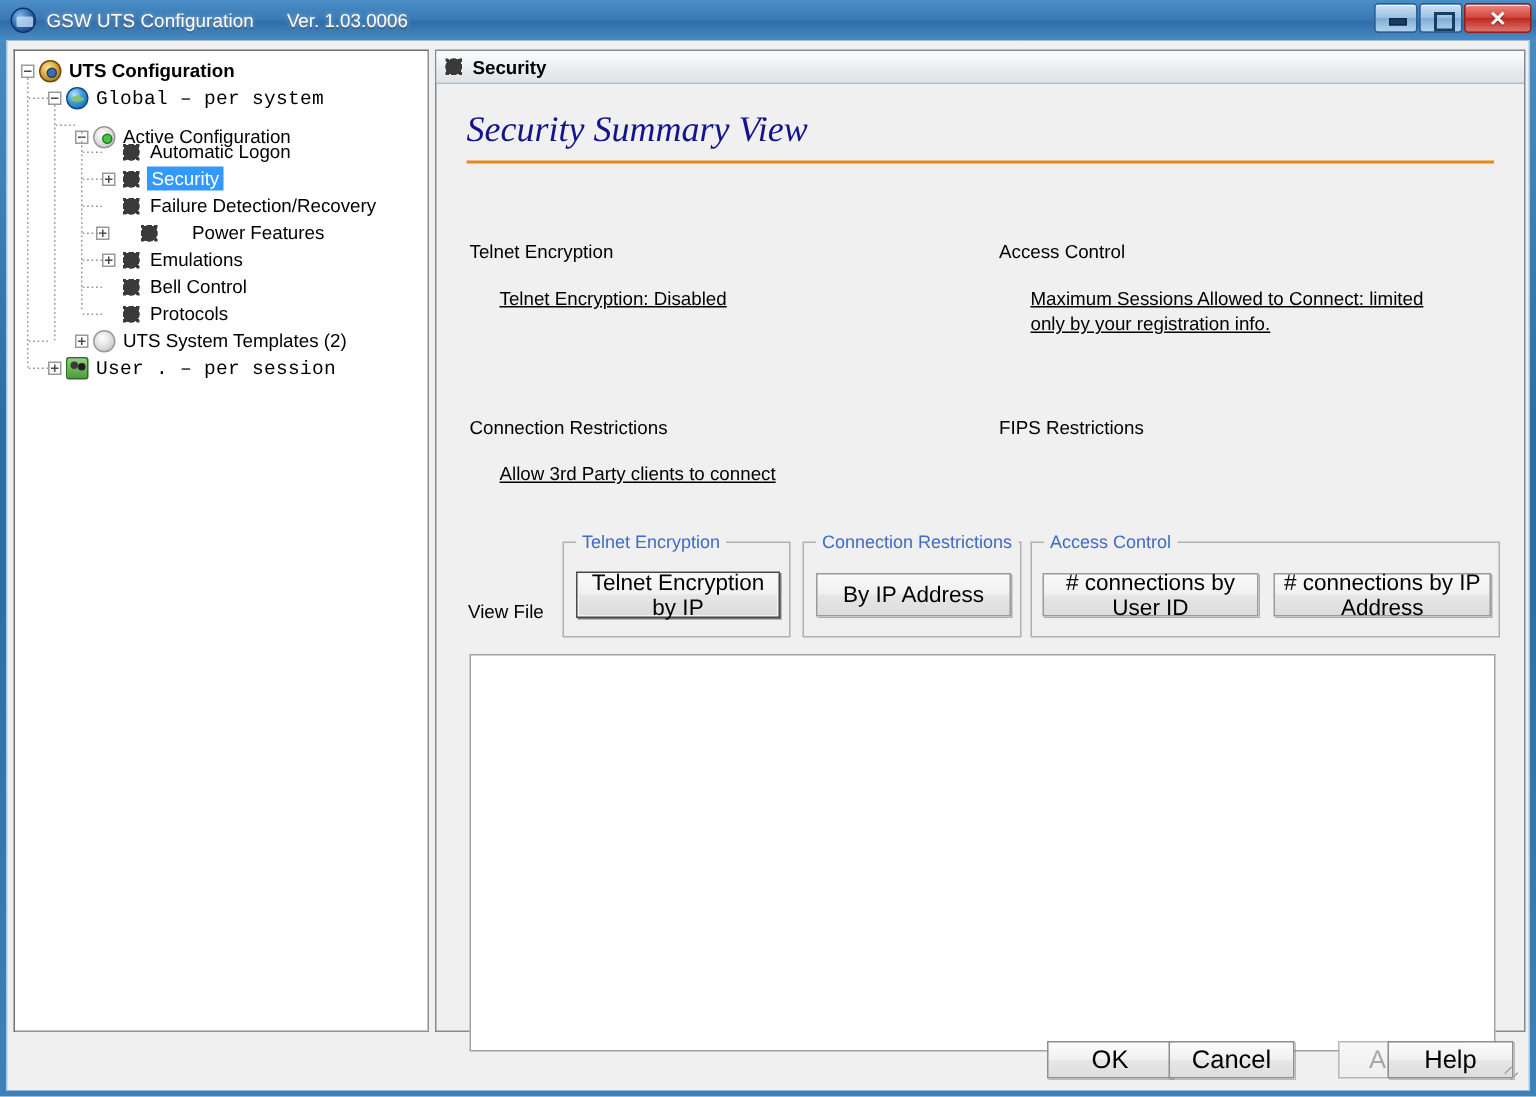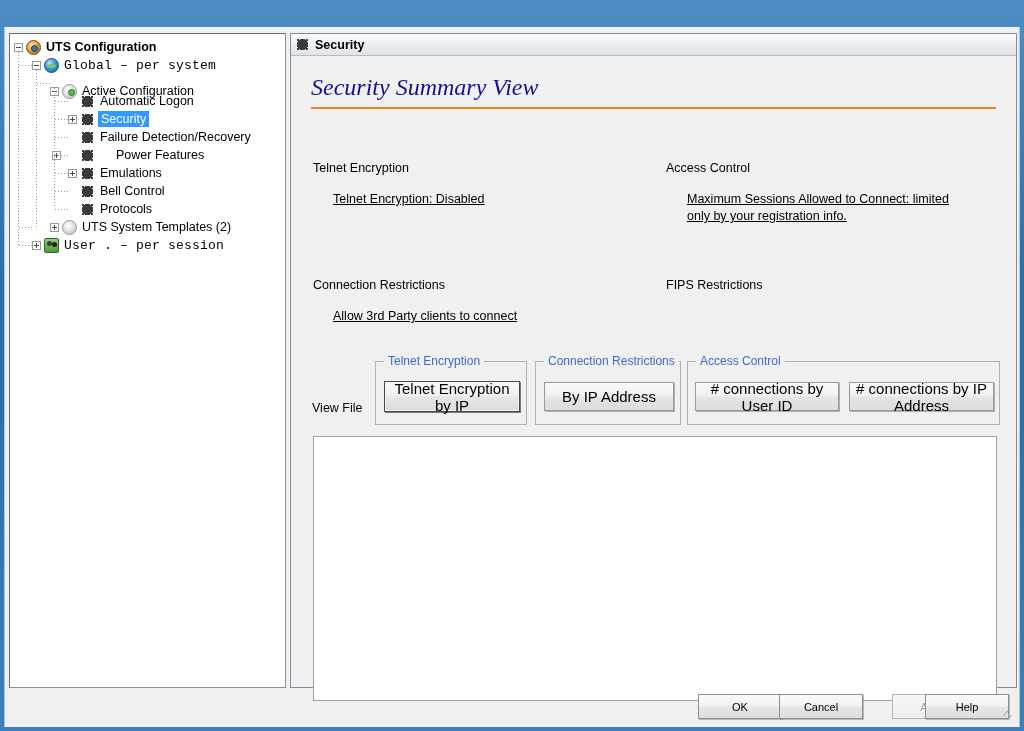--- a/index.html
+++ b/index.html
@@ -209,39 +209,55 @@
     background:#ffffff; border:1px solid #a0a0a0;
   }
 
   
   #footer{
     position:absolute; left:0; top:661px; width:1016px; height:39px;
   }
   .fbtn{
     position:absolute; top:6px; width:84px; height:25px;
     background: linear-gradient(180deg,#fbfbfb 0%,#f1f1f1 48%,#e7e7e7 52%,#dddddd 100%);
-    border:1px solid #8e8e8e; font-size:11px; color:#000;
+    border:1px solid #8e8e8e; font-size:17px; color:#000;
     display:flex; align-items:center; justify-content:center; cursor:pointer;
     box-shadow: 1px 1px 0 rgba(130,130,130,.5);
   }
   .fbtn.disabled{ color:#a8a8a8; border-color:#b6b6b6; cursor:default;
     background: linear-gradient(180deg,#f6f6f6 0%,#efefef 100%); box-shadow:none;margin-left:32px;}
   #resize-grip{
     position:absolute; right:2px; bottom:2px; width:14px; height:14px;
     background:
       linear-gradient(135deg, rgba(0,0,0,0) 46%, #9aa7b3 46% 54%, rgba(0,0,0,0) 54%) 0 0/5px 5px,
       linear-gradient(135deg, rgba(0,0,0,0) 46%, #9aa7b3 46% 54%, rgba(0,0,0,0) 54%) 4px 4px/5px 5px;
     background-repeat:no-repeat;
   }
 </style>
 </head>
 <body>
 
 <div id="window">
 
+  <div id="titlebar">
+    <div id="title-icon"></div>
+    <span id="title-text">GSW UTS Configuration</span>
+    <span id="title-ver">Ver. 1.03.0006</span>
+    <div id="win-controls">
+      <div class="wbtn">
+          <span class="wglyph g-min"></span>
+        </div>
+      <div class="wbtn">
+          <span class="wglyph g-max"></span>
+        </div>
+      <div class="wbtn close">
+          <span class="g-close">✕</span>
+        </div>
+    </div>
+  </div>
 
   <div id="client">
 
     <div id="tree-panel">
       <div id="tree-inner">
           <div class="tnode" style="left: 4px; top: 4px;">
             <span class="exp"></span>
             <span class="tico ico-gear-root"></span>
             <span class="tlabel bold">UTS Configuration</span>
           </div>
@@ -263,21 +279,21 @@
           <div class="tnode" style="left: 58px; top: 76px;">
             <span class="exp plus"></span>
             <span class="tico ico-gear"></span>
             <span class="tlabel sel">Security</span>
           </div>
           <div class="tnode" style="left: 58px; top: 94px;">
             <span class="dots"></span>
             <span class="tico ico-gear"></span>
             <span class="tlabel">Failure Detection/Recovery</span>
           </div>
-          <div class="tnode" style="left: 42px; top: 112px; gap: 16px;">
+          <div class="tnode" style="left: 54px; top: 112px; gap: 16px;">
             <span class="exp plus"></span>
             <span class="tico ico-gear"></span>
             <span class="tlabel">Power Features</span>
           </div>
           <div class="tnode" style="left: 58px; top: 130px;">
             <span class="exp plus"></span>
             <span class="tico ico-gear"></span>
             <span class="tlabel">Emulations</span>
           </div>
           <div class="tnode" style="left: 58px; top: 148px;">

